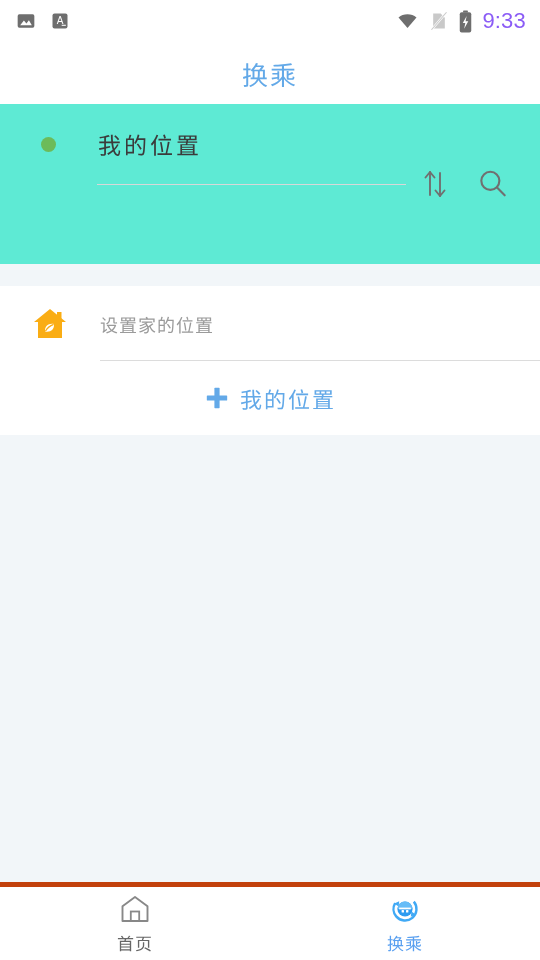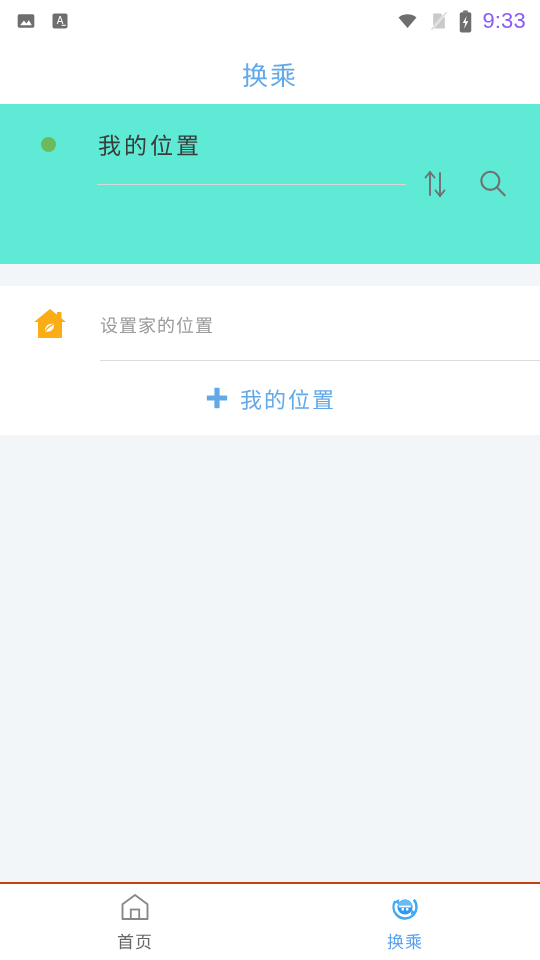--- a/index.html
+++ b/index.html
@@ -94,21 +94,21 @@
   }
   .add-label { font-size:22px; color:#63A9E8; letter-spacing:2px; }
 
   
   .filler { flex:1 1 auto; background:#F2F6F9; }
 
   
   .bottomnav {
     height:78px; flex:0 0 78px;
     background:#ffffff;
-    border-top:2px solid #c2410c;
+    border-top:5px solid #c2410c;
     display:flex; align-items:center;
   }
   .nav-item {
     flex:1 1 0; height:100%;
     display:flex; flex-direction:column; align-items:center; justify-content:center; gap:5px;
   }
   .nav-ico { height:32px; display:flex; align-items:center; justify-content:center; }
   .nav-label { font-size:17px; color:#666666; letter-spacing:1px; }
   .nav-item.active .nav-label { color:#5AA0F0; }
 </style>

